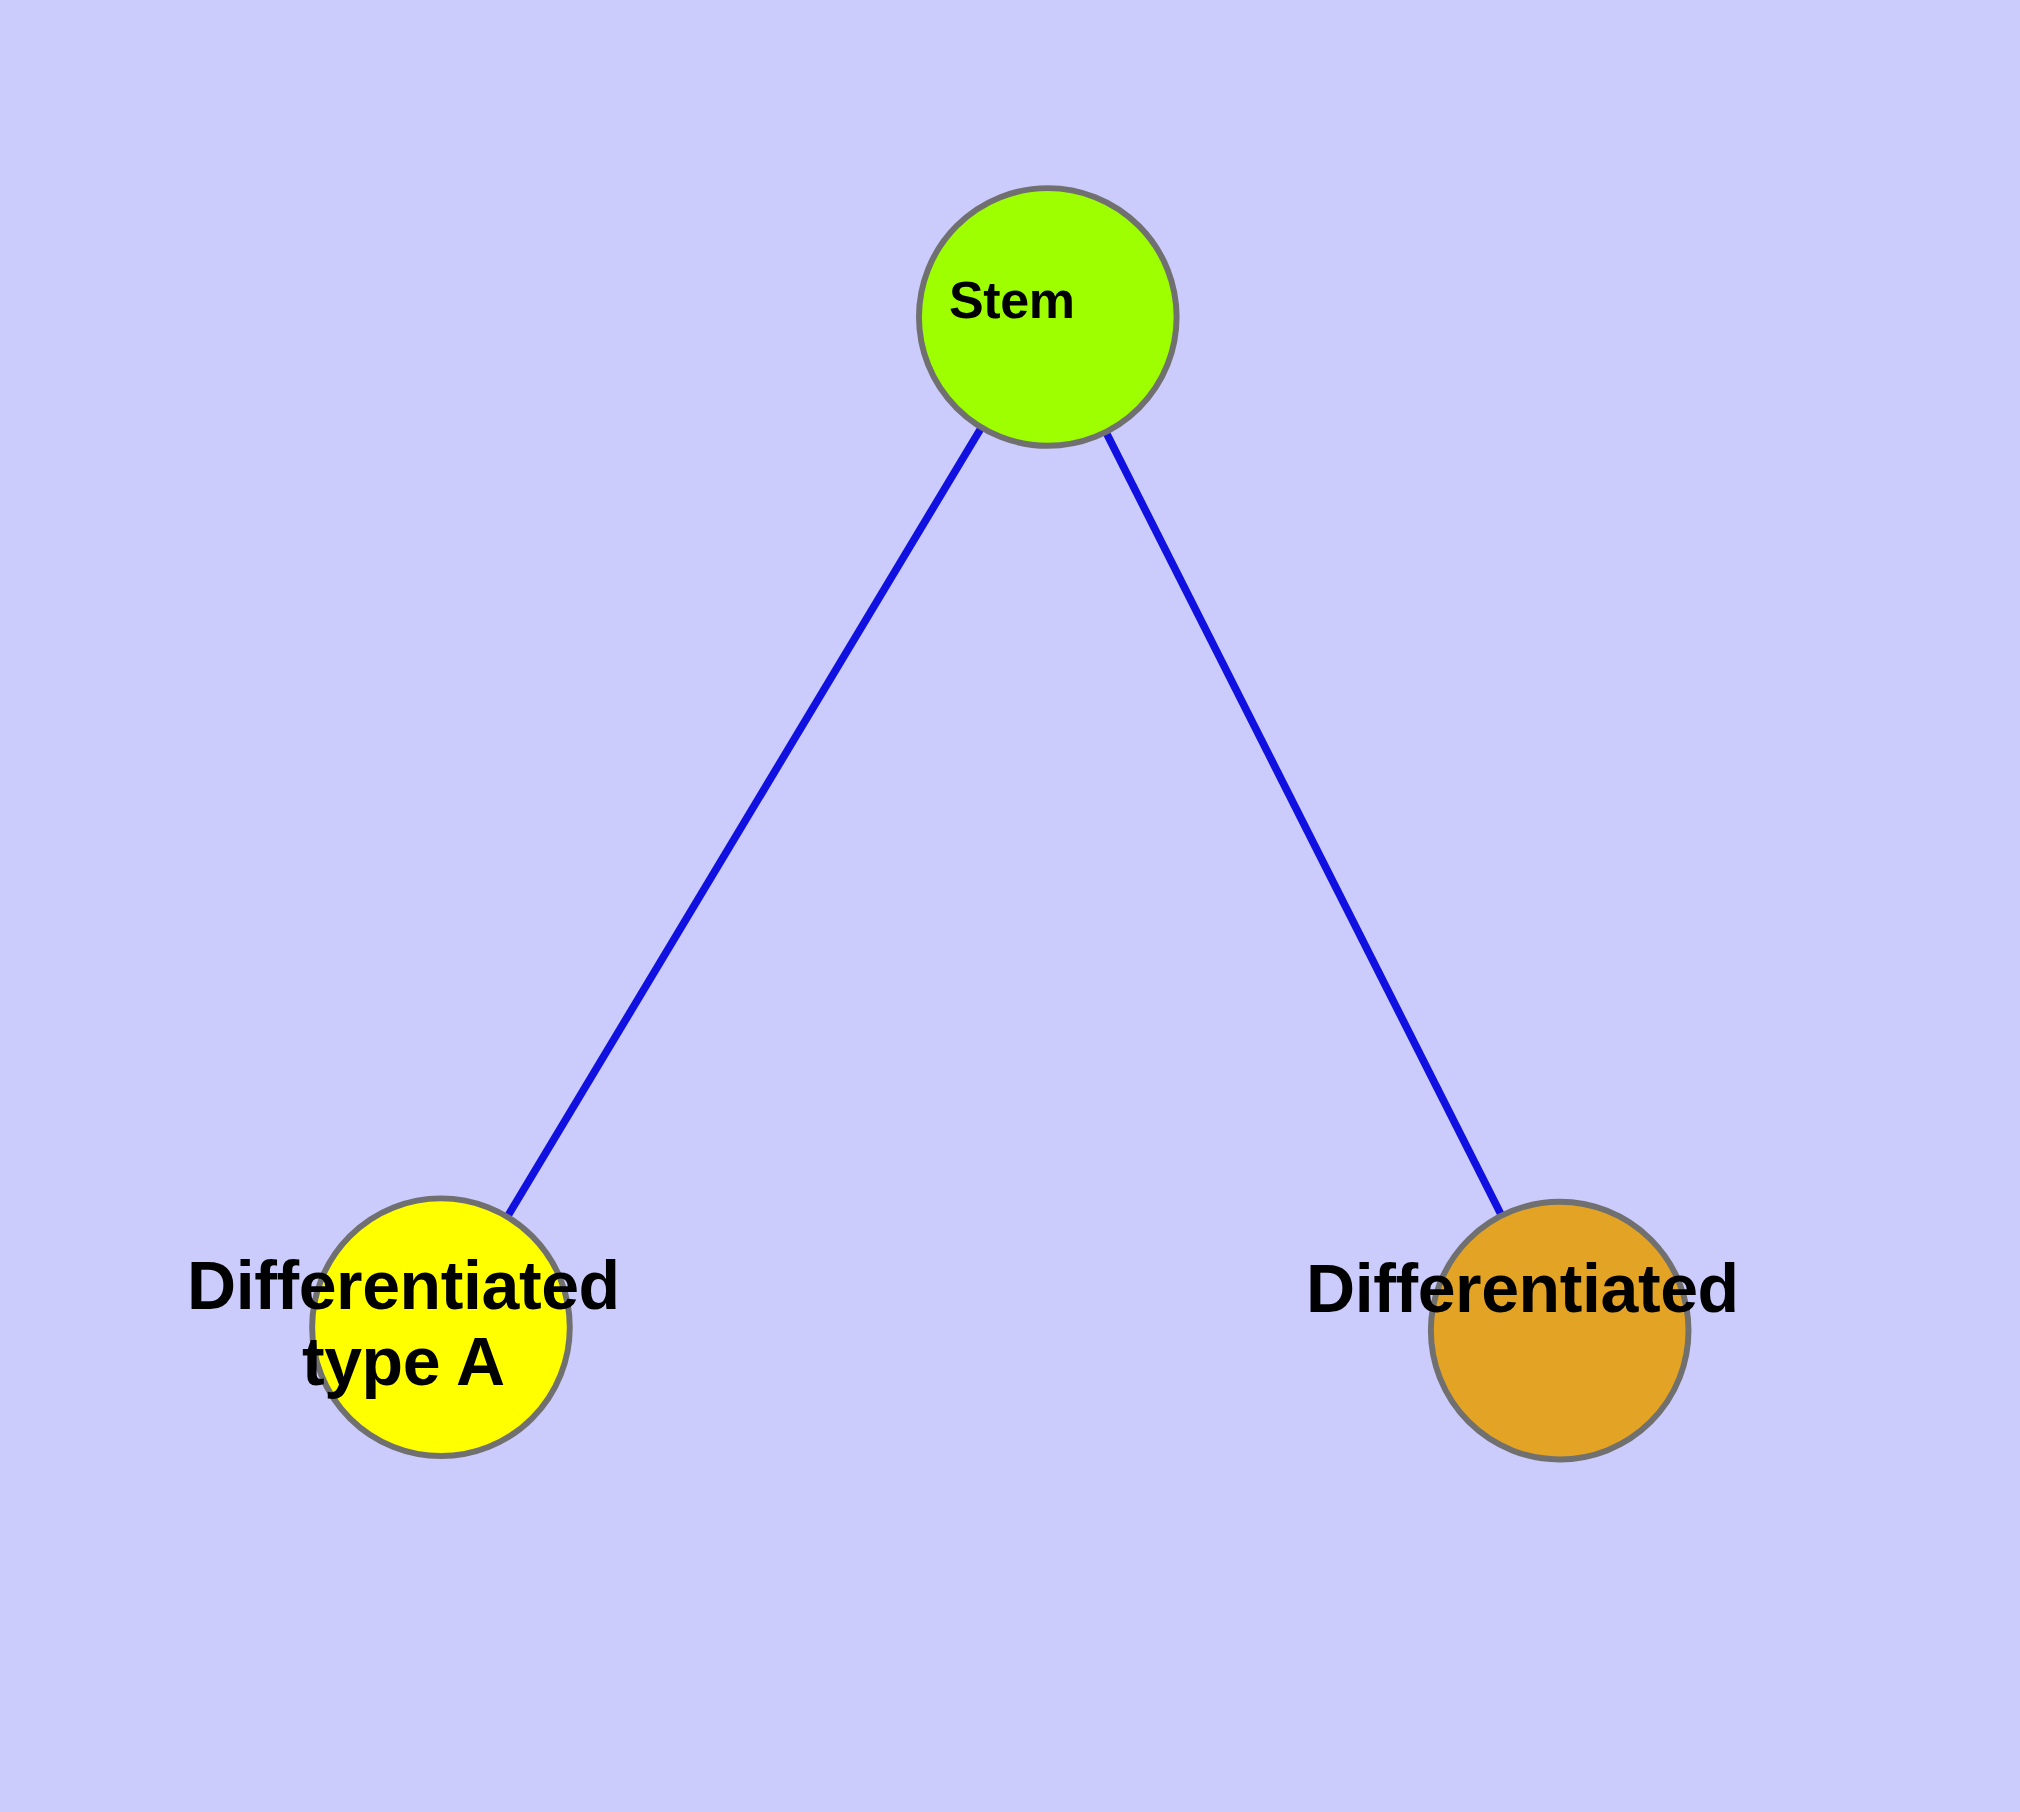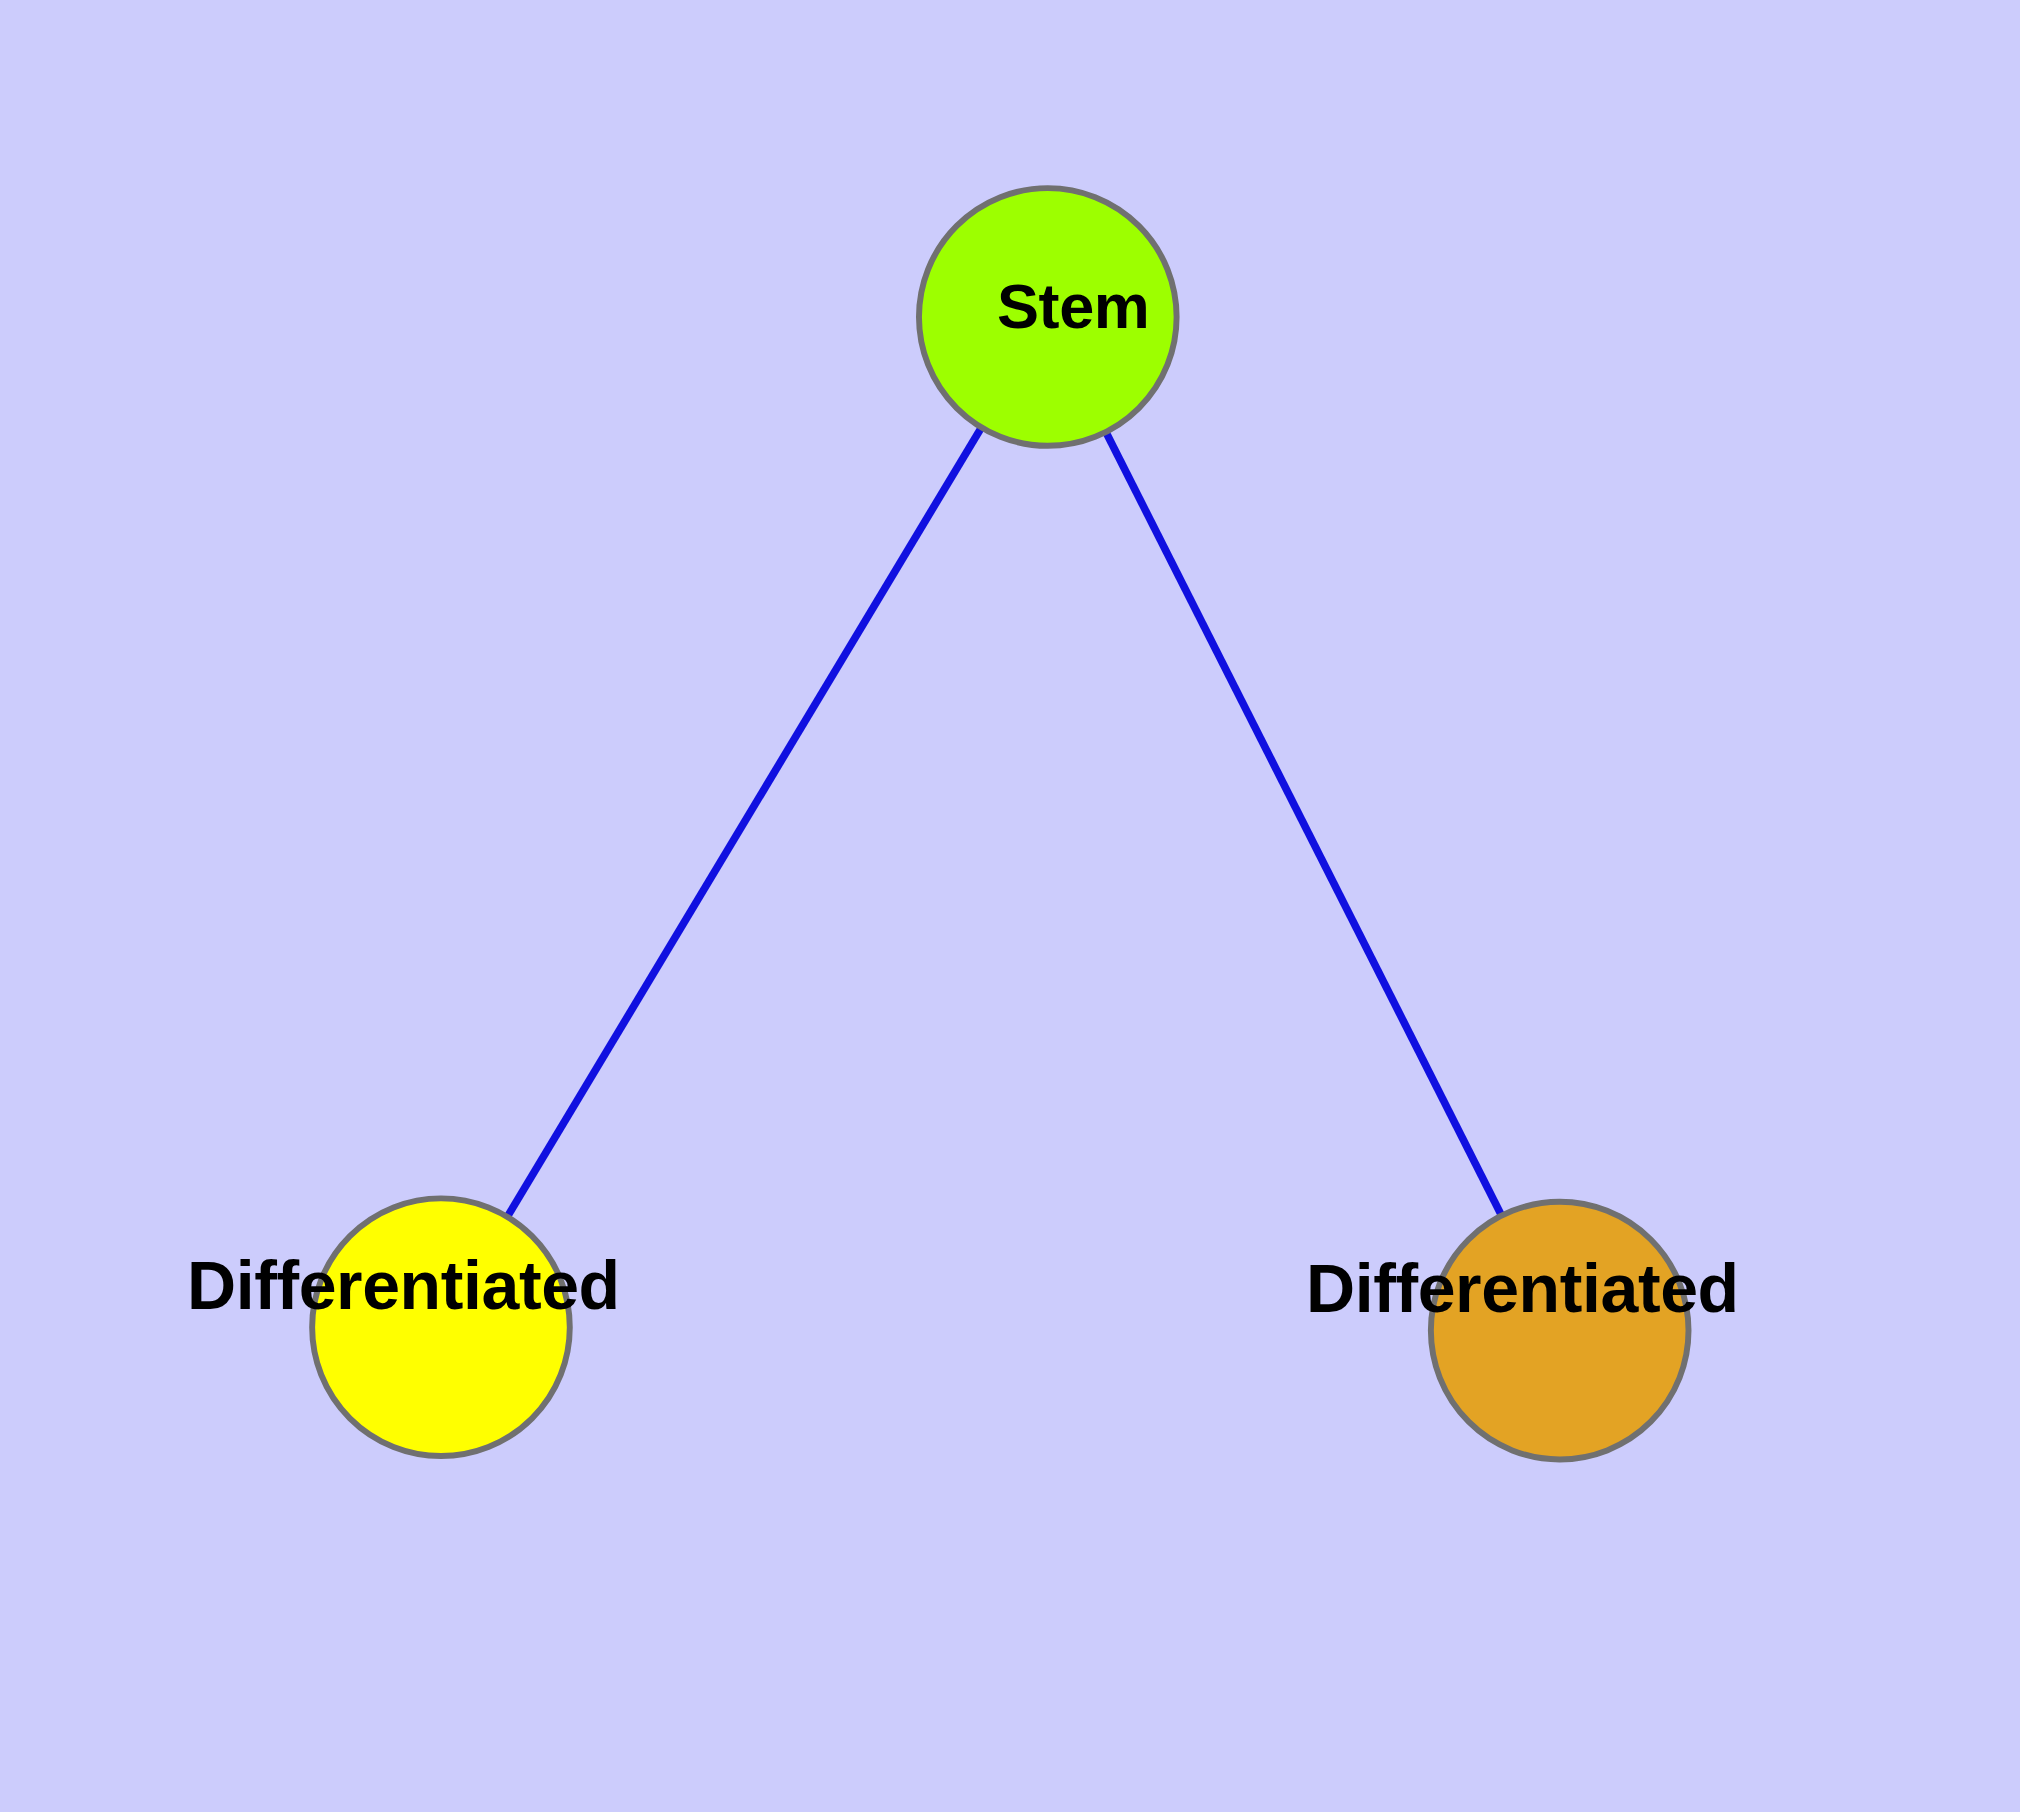--- a/index.html
+++ b/index.html
@@ -30,22 +30,21 @@
     position: absolute;
     text-align: center;
     font-weight: bold;
     color: #000000;
     white-space: pre;
     line-height: 1.12;
     letter-spacing: -0.4px;
     pointer-events: none;
   }
   .node-label.big {
-    font-size: 63px;
-    margin-left: 48px;
+    font-size: 52px;
   }
   .node-label.multi {
     font-size: 68px;
     margin-top: 9px;
   }
 </style>
 </head>
 <body>
 
 <div id="canvas" style="width: 2021px; height: 1812px;">
@@ -59,18 +58,18 @@
       </g>
     <g id="node-layer">
         <circle cx="1236" cy="374" r="152" fill="#9dff00" stroke="#707070" stroke-width="7"></circle>
         <circle cx="520" cy="1566" r="152" fill="#ffff00" stroke="#707070" stroke-width="7"></circle>
         <circle cx="1840" cy="1570" r="152" fill="#e3a324" stroke="#707070" stroke-width="7"></circle>
       </g>
   </svg>
 
   <div id="label-layer">
       <div class="node-label big" style="color: rgb(0, 0, 0); left: 949px; top: 271px;"><span style="display: block;">Stem</span></div>
-      <div class="node-label multi" style="color: rgb(0, 0, 0); left: 187px; top: 1238px;"><span style="display: block;">Differentiated</span></div>
+      <div class="node-label multi" style="color: rgb(0, 0, 0); left: 187px; top: 1238px;"><span style="display: block;">Differentiated</span><span style="display: block;">type A</span></div>
       <div class="node-label multi" style="color: rgb(0, 0, 0); left: 1306px; top: 1241px;"><span style="display: block;">Differentiated</span></div>
     </div>
 
 </div>
 
 
 </body></html>

